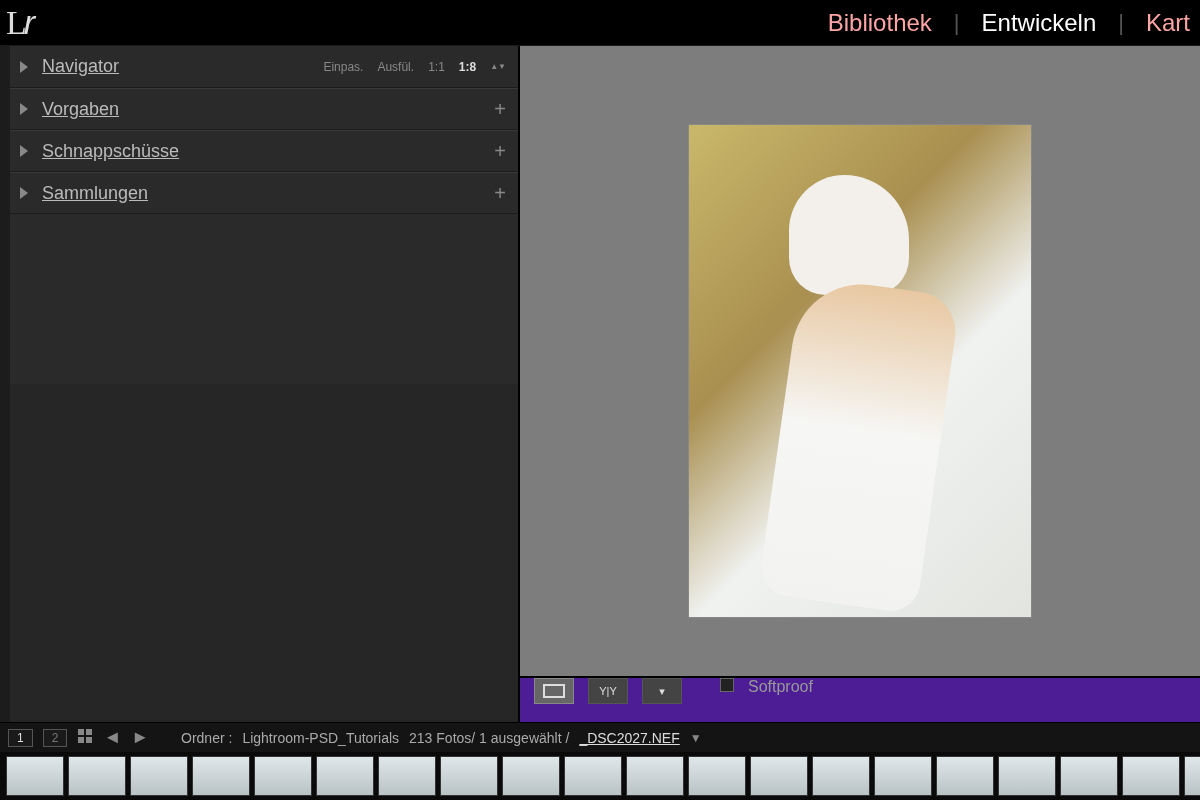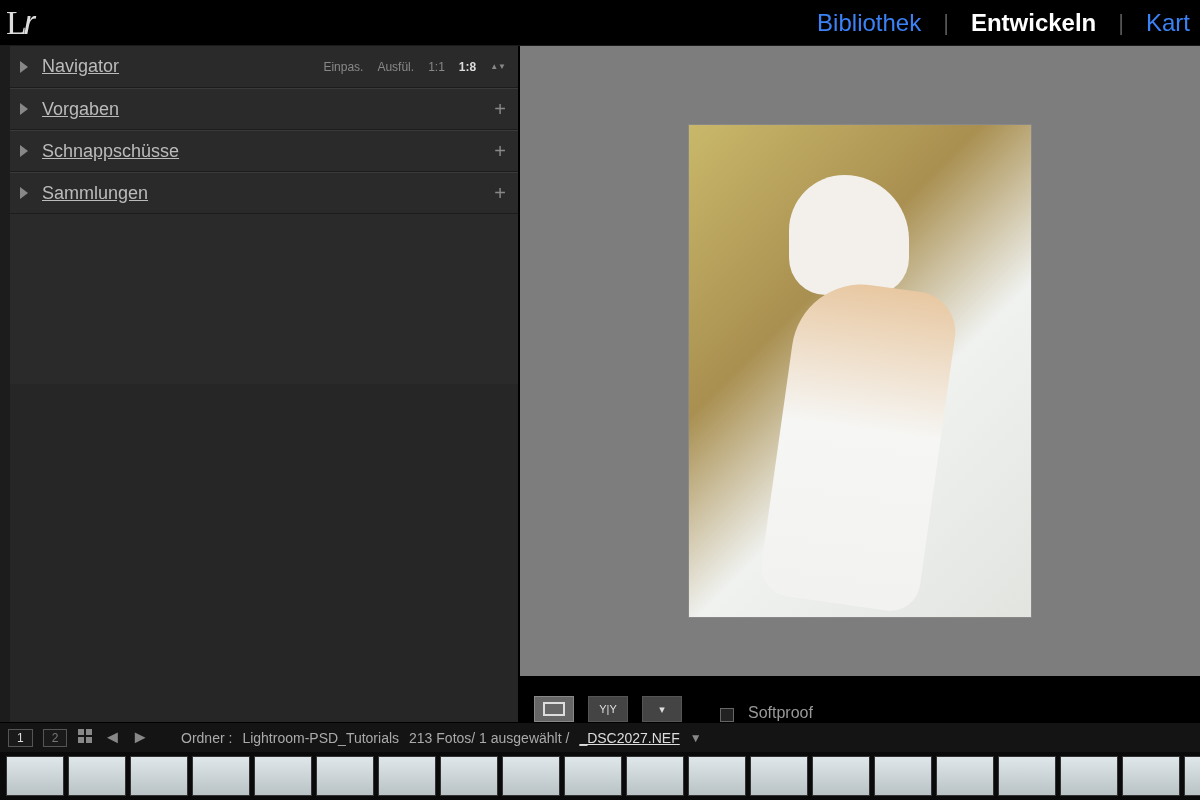--- a/index.html
+++ b/index.html
@@ -6,22 +6,22 @@
   body { width: 1200px; height: 800px; background: #000; color: #999; overflow: hidden; }
 
   
   .topbar { height: 46px; background: #000; display: flex; align-items: center; padding: 0 10px 0 6px; border-bottom: 1px solid #1a1a1a; }
   .logo { font-family: "Times New Roman", serif; font-size: 34px; font-weight: 300; color: #ddd; width: 46px; letter-spacing: -3px; }
   .logo .r { font-style: italic; }
   .title-block { margin-left: 20px; line-height: 1.2; }
   .title-app { font-size: 13px; color: #888; }
   .title-user { font-size: 19px; color: #ddd; }
   .modules { margin-left: auto; display: flex; align-items: center; gap: 22px; font-size: 24px; }
-  .modules span { color: #3b82f6; cursor: pointer; }
-  .modules .active { color: #fff; font-weight: 700; }
+  .modules span { color: #fca5a5; cursor: pointer; }
+  .modules .active { color: #fff; font-weight: 400; }
   .modules .sep { color: #555; font-size: 22px; }
 
   
   .main { display: flex; height: 676px; }
   .left-panel { width: 510px; background: #2a2a2a; display: flex; flex-direction: column; border-right: 2px solid #000; }
   .left-marker { width: 10px; background: #1c1c1c; }
 
   .panel-list { flex: 1; padding: 0; }
   .phead { display: flex; align-items: center; height: 42px; padding: 0 12px 0 10px; border-bottom: 1px solid #1c1c1c; border-top: 1px solid #3a3a3a; background: #2a2a2a; cursor: pointer; }
   .phead:first-child { border-top: none; }
@@ -37,21 +37,21 @@
   .left-buttons { height: 50px; background: #1f1f1f; display: flex; gap: 14px; padding: 8px 18px; border-top: 1px solid #000; }
   .left-buttons button { flex: 1; background: #2e2e2e; border: 1px solid #3a3a3a; border-top-color:#4a4a4a; color: #aaa; font-size: 14px; cursor: pointer; border-radius: 2px; }
 
   
   .preview { flex: 1; background: #7d7d7d; display: flex; flex-direction: column; }
   .canvas { flex: 1; display: flex; align-items: center; justify-content: center; padding-top:20px;}
   .photo { width: 342px; height: 492px; background: linear-gradient(135deg,#c9b86a 0%, #a98f50 35%, #f0f2f0 60%, #e2e4e0 100%); position: relative; box-shadow: 0 0 0 1px #888; overflow:hidden;}
   
   .photo::before { content:""; position:absolute; left:100px; top:50px; width:120px; height:120px; background:#f3f0ec; border-radius:60px 70px 40px 40px; }
   .photo::after { content:""; position:absolute; left:90px; top:160px; width:160px; height:320px; background:linear-gradient(180deg,#e8c8a2 0%, #f6f6f4 45%, #f2f2f0 100%); border-radius:70px 40px 30px 30px; transform:rotate(8deg);}
-  .toolbar { height: 46px; background: #000000; border-top: 2px solid #000; display: flex; align-items: flex-end; gap: 14px; padding: 0 14px; }
+  .toolbar { height: 46px; background: #4c1d95; border-top: 2px solid #000; display: flex; align-items: flex-start; gap: 14px; padding: 0 14px; }
   .viewbtn { width: 40px; height: 26px; background: #444; border: 1px solid #555; display:inline-flex; align-items:center; justify-content:center; color:#ddd; font-size:11px; cursor:pointer; }
   .viewbtn.active { background:#666; border-color:#888; }
   .viewbtn .rect { width: 22px; height: 14px; border: 2px solid #ddd; }
   .sp-check { width:14px; height:14px; border:1px solid #666; background:#222; display:inline-block; }
   .sp-label { font-size:16px; color:#999; }
 
   
   .strip-header { height: 30px; background: #141414; border-top:1px solid #000; display: flex; align-items: center; padding: 0 8px; gap: 10px; font-size: 14px; color: #aaa; }
   .pagebox { border:1px solid #555; padding:1px 8px; font-size:12px; color:#ddd; background:#1a1a1a; }
   .pagebox.dim { color:#777; }

